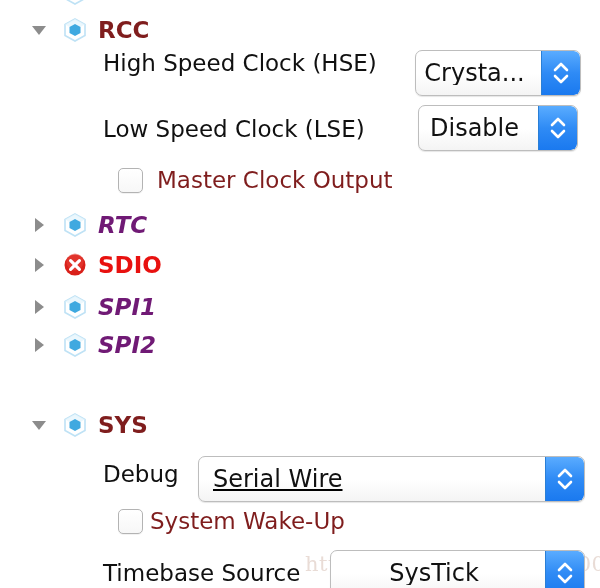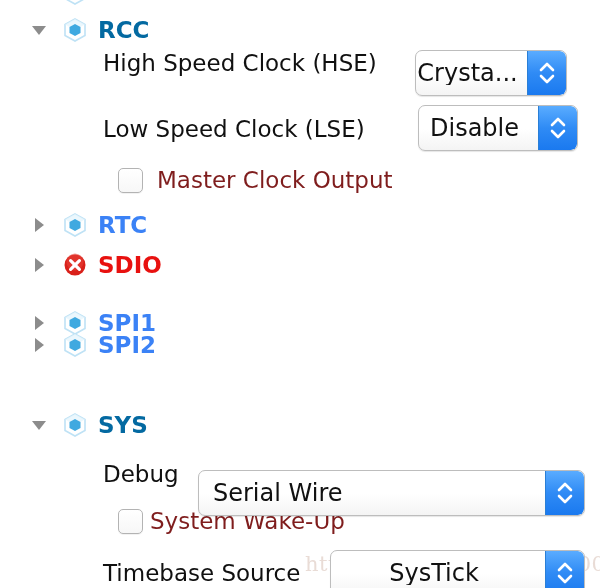--- a/index.html
+++ b/index.html
@@ -68,22 +68,22 @@
   .cube-icon svg { display: block; }
 
   .tree-label {
     position: absolute;
     left: 98px;
     font-size: 23px;
     font-weight: bold;
     line-height: 1;
     white-space: nowrap;
   }
-  .lbl-green  { color: #0369a1; }
-  .lbl-black  { color: #3b82f6; }
+  .lbl-green  { color: #7f1d1d; }
+  .lbl-black  { color: #701a75; font-style: italic; }
   .lbl-red    { color: #e8110f; }
 
   
   .setting-label {
     position: absolute;
     font-size: 23px;
     color: #101010;
     white-space: nowrap;
     line-height: 1;
   }
@@ -182,21 +182,21 @@
         <polygon points="13,2 23,7.5 13,13 3,7.5" fill="#e8f6fd" opacity="0.85"></polygon>
         <polygon points="13,7 18.5,10 18.5,16 13,19 7.5,16 7.5,10" fill="#3fa9e0"></polygon>
       </svg>
     </span>
     <span class="tree-label lbl-green">RCC</span>
   </div>
 
   <div class="row" style="top:41px; height:44px;padding-left:48px;">
     <span class="setting-label" style="left:103px;">High Speed Clock (HSE)</span>
   </div>
-  <div class="popup" style="left:415px; top:50px; width:152px;justify-content:center;">
+  <div class="popup" style="left:415px; top:50px; width:166px;justify-content:center;">
     <span class="popup-text center">Crysta...</span>
     <span class="stepper">
       <svg width="20" height="30" viewBox="0 0 20 30">
         <polyline points="4,12 10,6 16,12" fill="none" stroke="#ffffff" stroke-width="2.6" stroke-linecap="round" stroke-linejoin="round"></polyline>
         <polyline points="4,18 10,24 16,18" fill="none" stroke="#ffffff" stroke-width="2.6" stroke-linecap="round" stroke-linejoin="round"></polyline>
       </svg>
     </span>
   </div>
 
   <div class="row" style="top:107px; height:44px;">
@@ -242,21 +242,21 @@
     <span class="cube-icon">
       <svg width="26" height="26" viewBox="0 0 26 26">
         <circle cx="13" cy="13" r="10.5" fill="#d9201a"></circle>
         <circle cx="13" cy="10" r="8.6" fill="#e8453c" opacity="0.55"></circle>
         <path d="M8.6,8.6 L17.4,17.4 M17.4,8.6 L8.6,17.4" stroke="#ffffff" stroke-width="3.2" stroke-linecap="round"></path>
       </svg>
     </span>
     <span class="tree-label lbl-red">SDIO</span>
   </div>
 
-  <div class="row tree-row" style="top:304px;">
+  <div class="row tree-row" style="top:288px;">
     <span class="twisty">
       <svg width="18" height="18" viewBox="0 0 18 18">
           <polygon points="5,2 5,16 14,9" fill="#8c8c8c"></polygon>
         </svg>
     </span>
     <span class="cube-icon">
       <svg width="26" height="26" viewBox="0 0 26 26">
         <polygon points="13,2 23,7.5 23,18.5 13,24 3,18.5 3,7.5" fill="none" stroke="#bfe2f5" stroke-width="1.6"></polygon>
         <polygon points="13,2 23,7.5 13,13 3,7.5" fill="#e8f6fd" opacity="0.85"></polygon>
         <polygon points="13,7 18.5,10 18.5,16 13,19 7.5,16 7.5,10" fill="#3fa9e0"></polygon>
@@ -294,21 +294,21 @@
         <polygon points="13,2 23,7.5 13,13 3,7.5" fill="#e8f6fd" opacity="0.85"></polygon>
         <polygon points="13,7 18.5,10 18.5,16 13,19 7.5,16 7.5,10" fill="#3fa9e0"></polygon>
       </svg>
     </span>
     <span class="tree-label lbl-green">SYS</span>
   </div>
 
   <div class="row" style="top:452px; height:44px;">
     <span class="setting-label" style="left:103px;">Debug</span>
   </div>
-  <div class="popup" style="left:198px; top:470px; width:387px;">
+  <div class="popup" style="left:198px; top:456px; width:387px;text-decoration:underline;">
     <span class="popup-text left">Serial Wire</span>
     <span class="stepper">
       <svg width="20" height="30" viewBox="0 0 20 30">
         <polyline points="4,12 10,6 16,12" fill="none" stroke="#ffffff" stroke-width="2.6" stroke-linecap="round" stroke-linejoin="round"></polyline>
         <polyline points="4,18 10,24 16,18" fill="none" stroke="#ffffff" stroke-width="2.6" stroke-linecap="round" stroke-linejoin="round"></polyline>
       </svg>
     </span>
   </div>
 
   <div class="row" style="top:506px; height:30px;">

